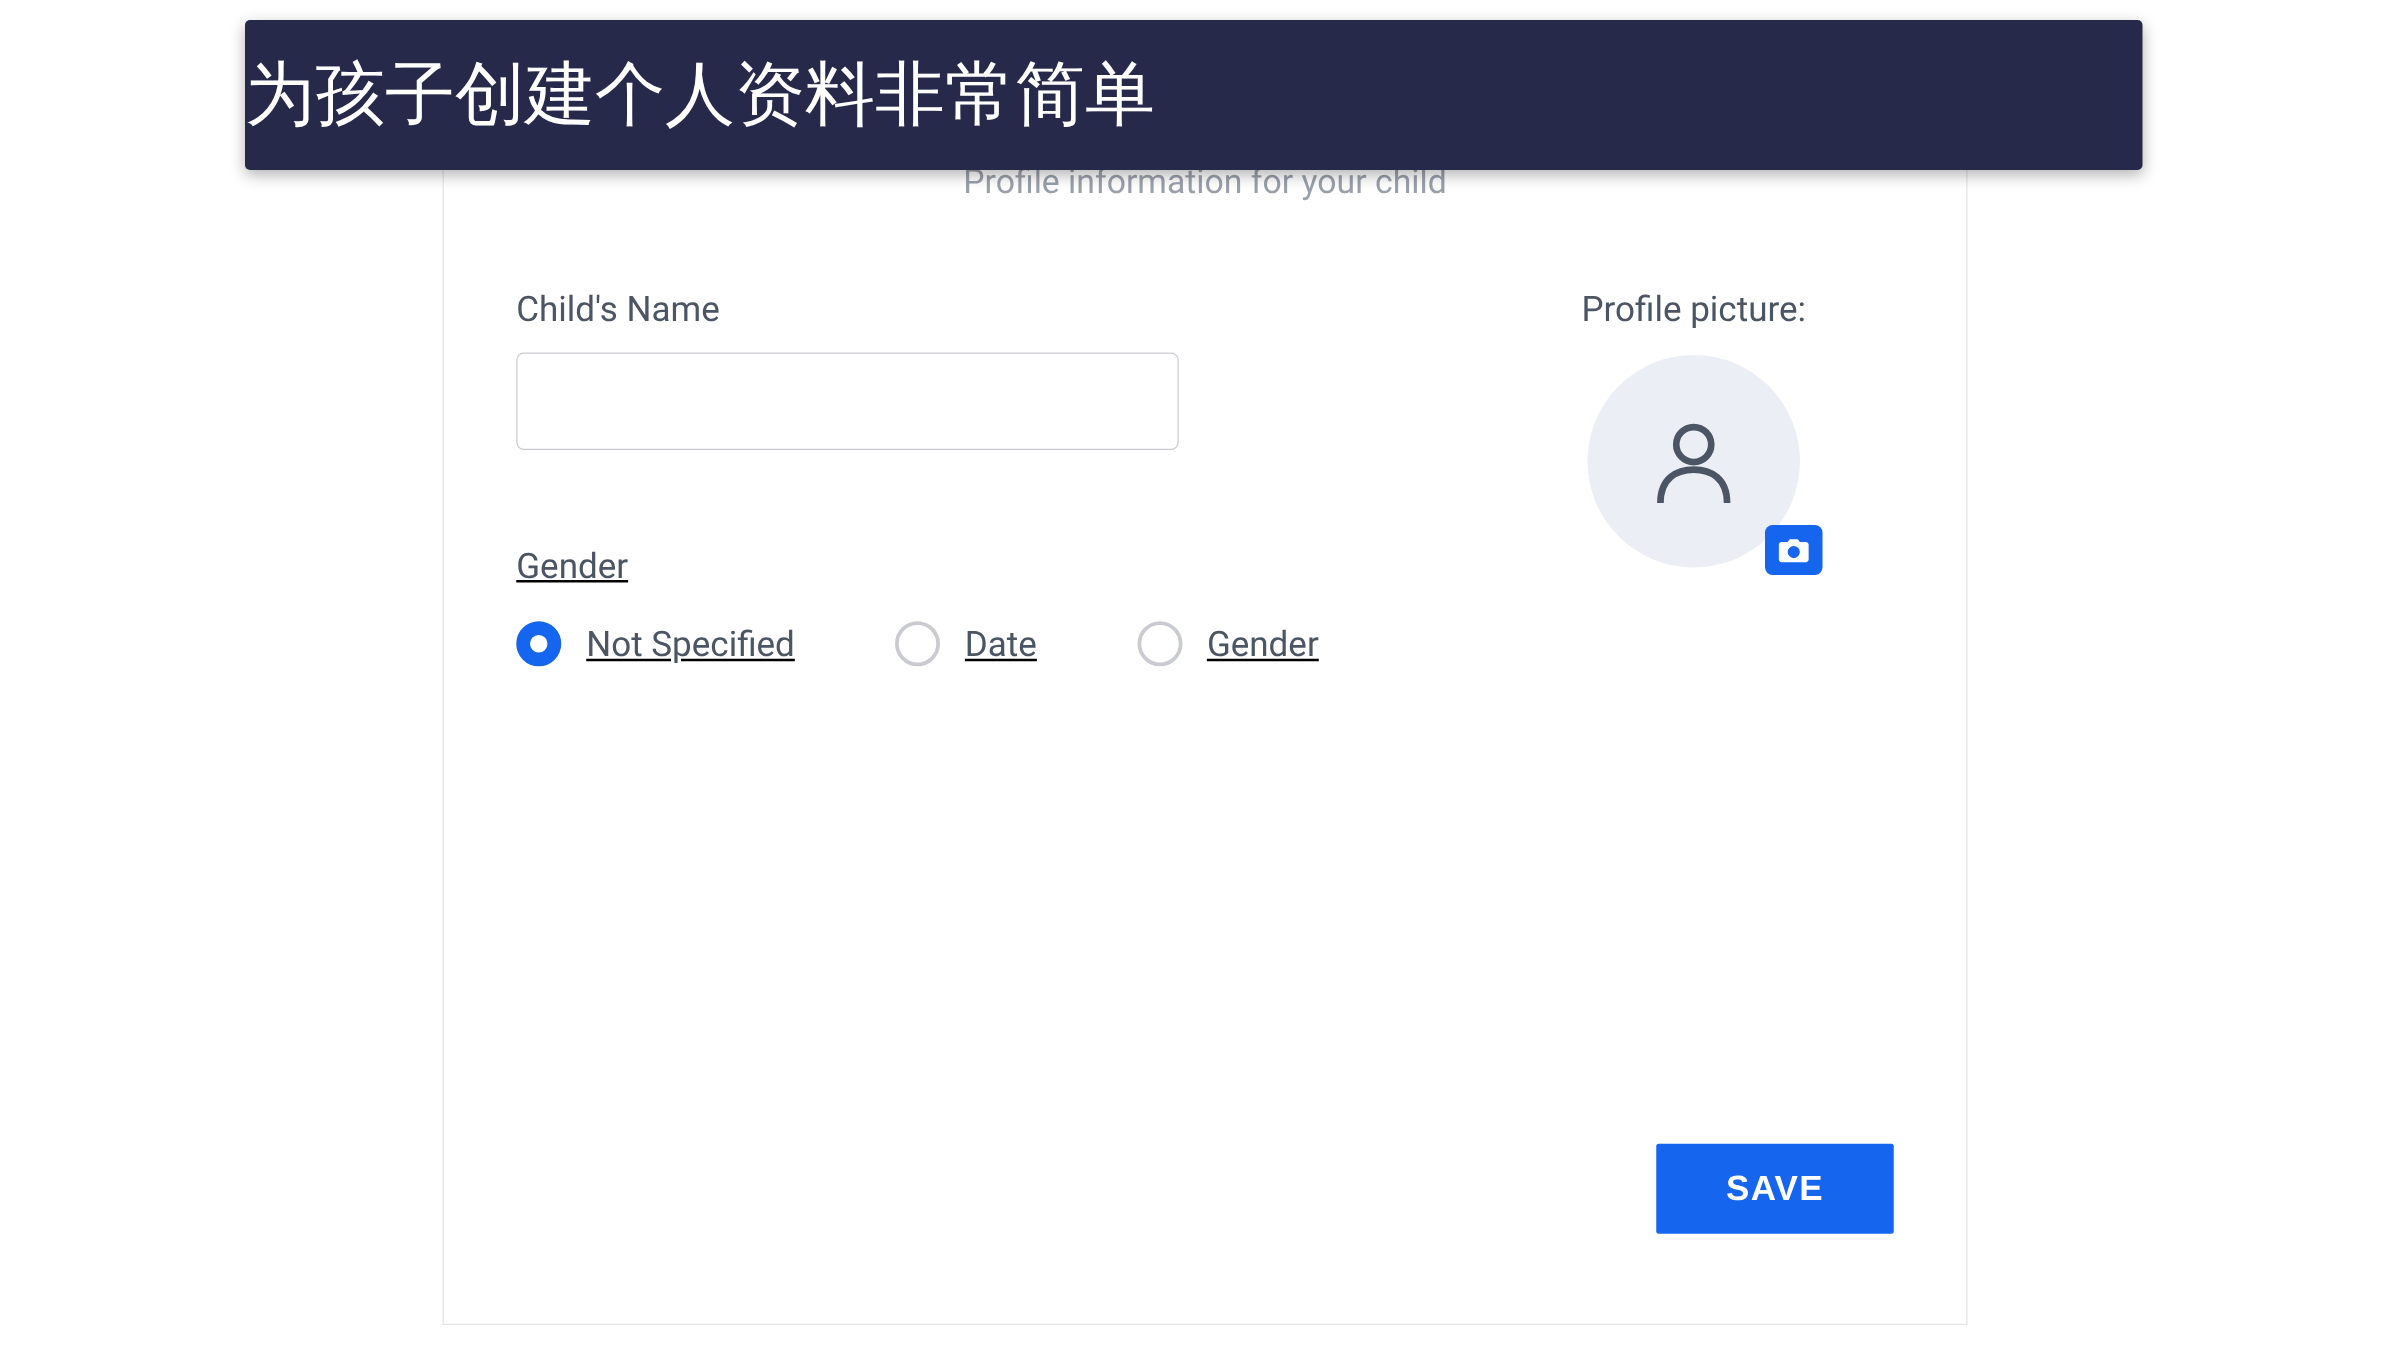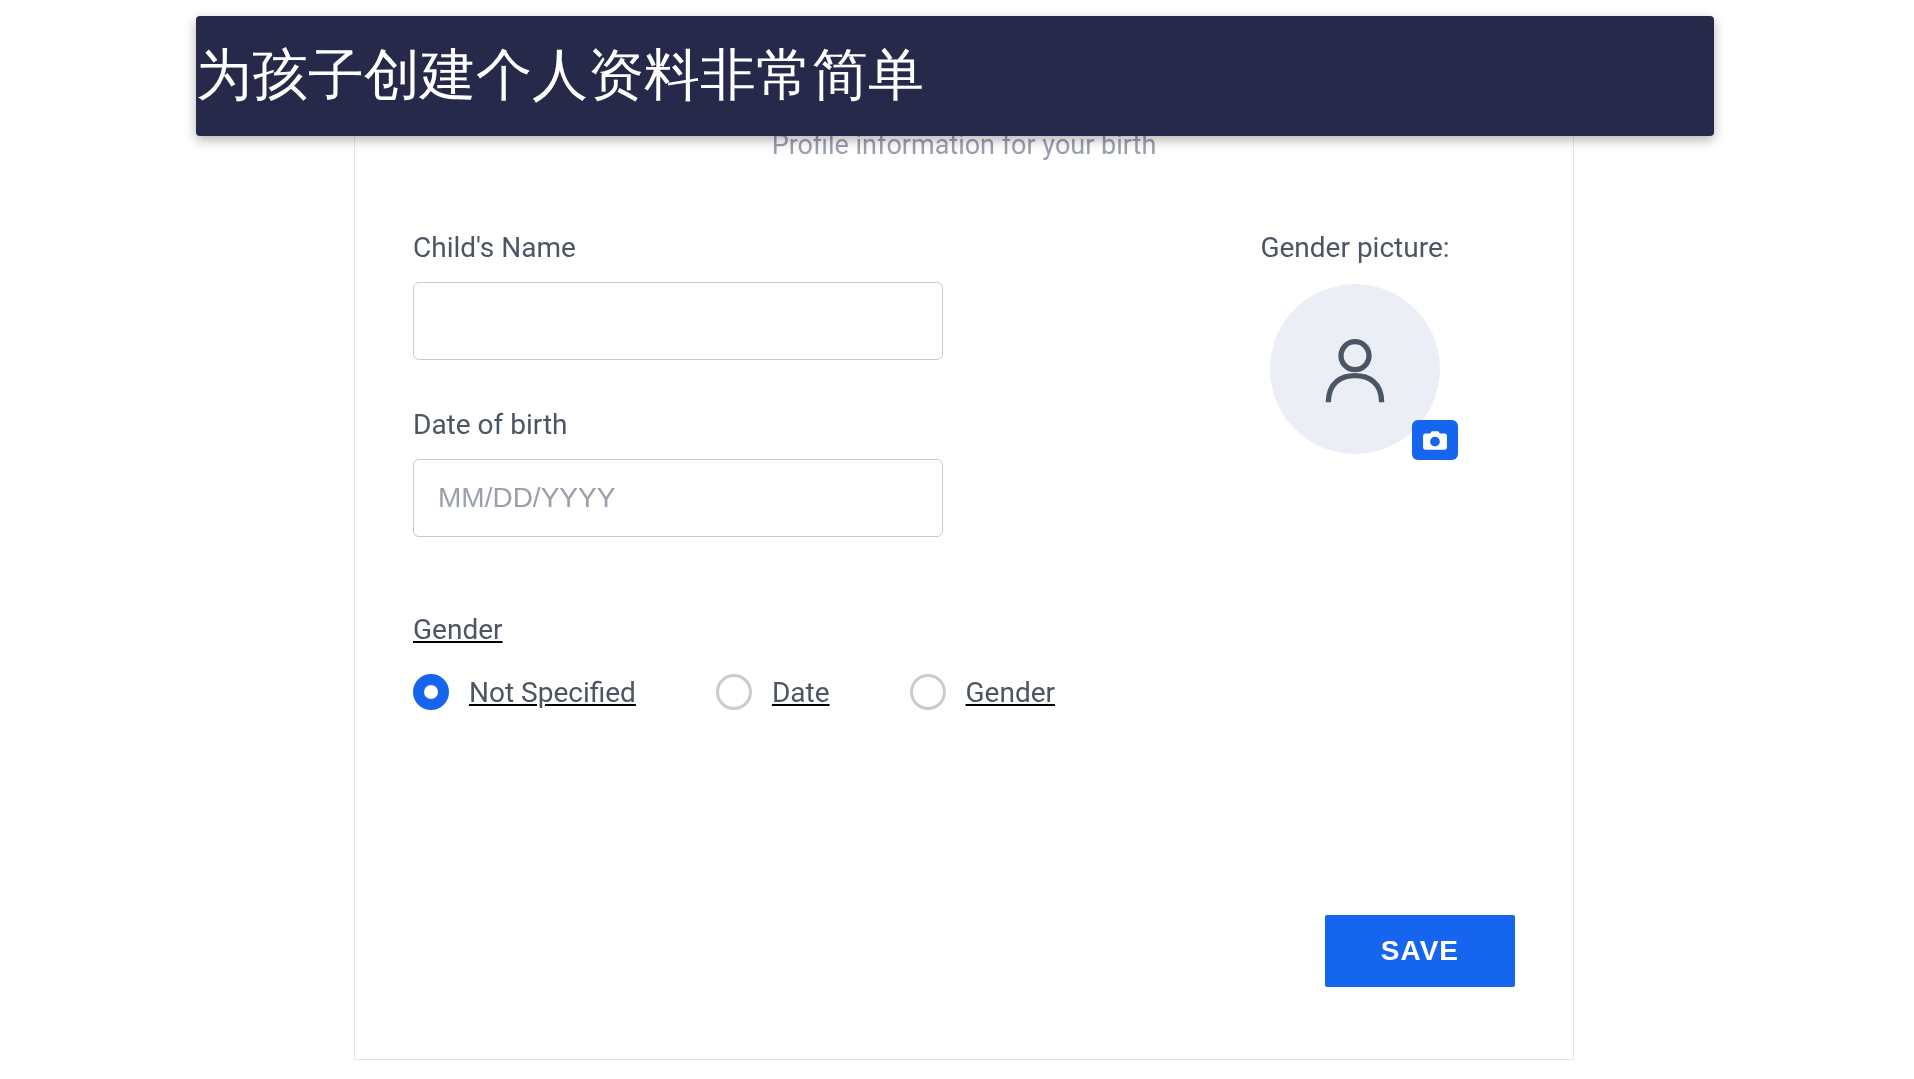--- a/index.html
+++ b/index.html
@@ -171,34 +171,30 @@
     }
   </style>
 </head>
 <body>
 
 <div class="banner">
   <span>为孩子创建个人资料非常简单</span>
 </div>
 
 <div class="form-card">
-  <div class="subtitle">Profile information for your birth</div>
+  <div class="subtitle">Profile information for your child</div>
 
   <div class="form-content">
     <div class="left-col">
 
       <div class="field-group">
         <label class="field-label">Child's Name</label>
         <input type="text" class="text-input" value="" style="">
       </div>
 
-      <div class="field-group">
-        <label class="field-label">Date of birth</label>
-        <input type="text" class="text-input" placeholder="MM/DD/YYYY" style="">
-      </div>
 
       <div class="gender-section">
         <label class="field-label">Gender</label>
         <div class="radio-row">
           <div class="radio-item">
             <div class="radio-circle selected"></div>
             <span class="radio-label">Not Specified</span>
           </div>
           <div class="radio-item">
             <div class="radio-circle"></div>
@@ -207,21 +203,21 @@
           <div class="radio-item">
             <div class="radio-circle"></div>
             <span class="radio-label">Gender</span>
           </div>
         </div>
       </div>
 
     </div>
 
     <div class="right-col">
-      <div class="profile-pic-label">Gender picture:</div>
+      <div class="profile-pic-label">Profile picture:</div>
       <div class="avatar-wrap">
         <div class="avatar-circle">
           <svg width="80" height="80" viewBox="0 0 24 24" fill="none" stroke="#4b5563" stroke-width="1.6">
             <circle cx="12" cy="8" r="4.2"></circle>
             <path d="M4 22 C4 16, 8 14, 12 14 C16 14, 20 16, 20 22"></path>
           </svg>
         </div>
         <div class="camera-btn">
           <svg width="26" height="22" viewBox="0 0 24 20" fill="#ffffff">
             <path d="M9 2 L7.5 4 L3 4 C2 4 1 5 1 6 L1 17 C1 18 2 19 3 19 L21 19 C22 19 23 18 23 17 L23 6 C23 5 22 4 21 4 L16.5 4 L15 2 Z M12 7 A4.5 4.5 0 1 1 12 16 A4.5 4.5 0 1 1 12 7 Z" fill="#ffffff"></path>

